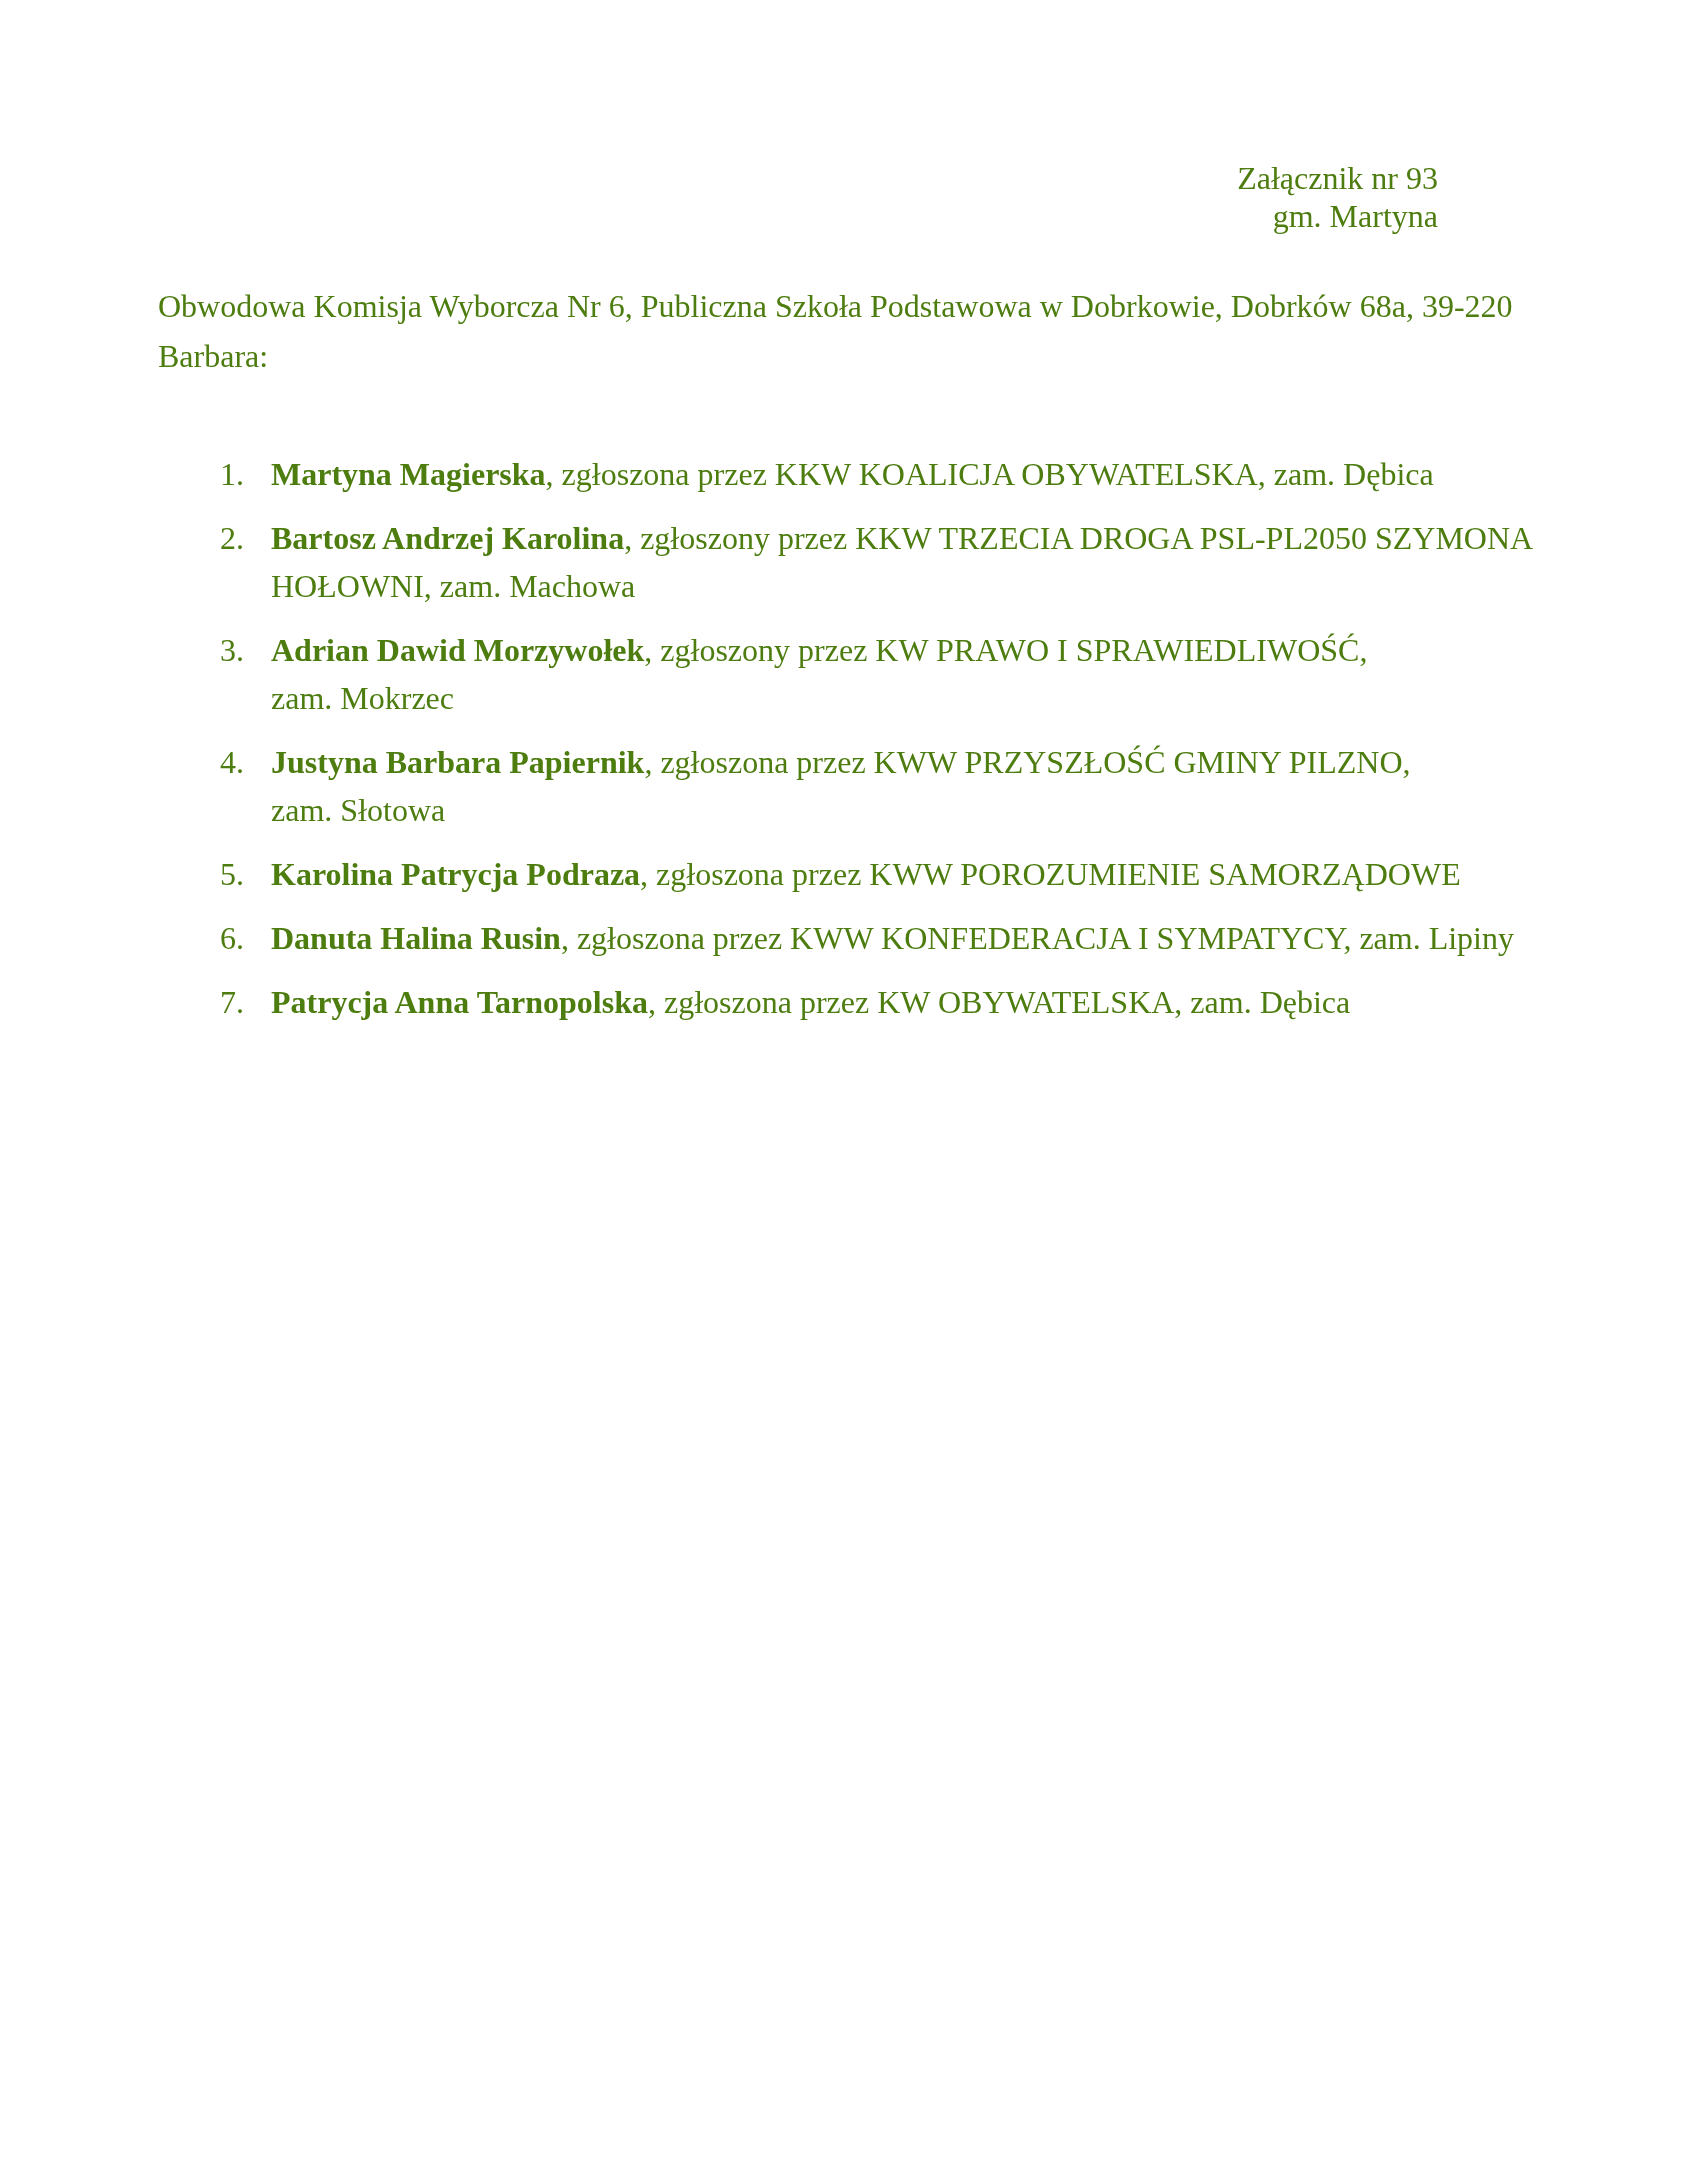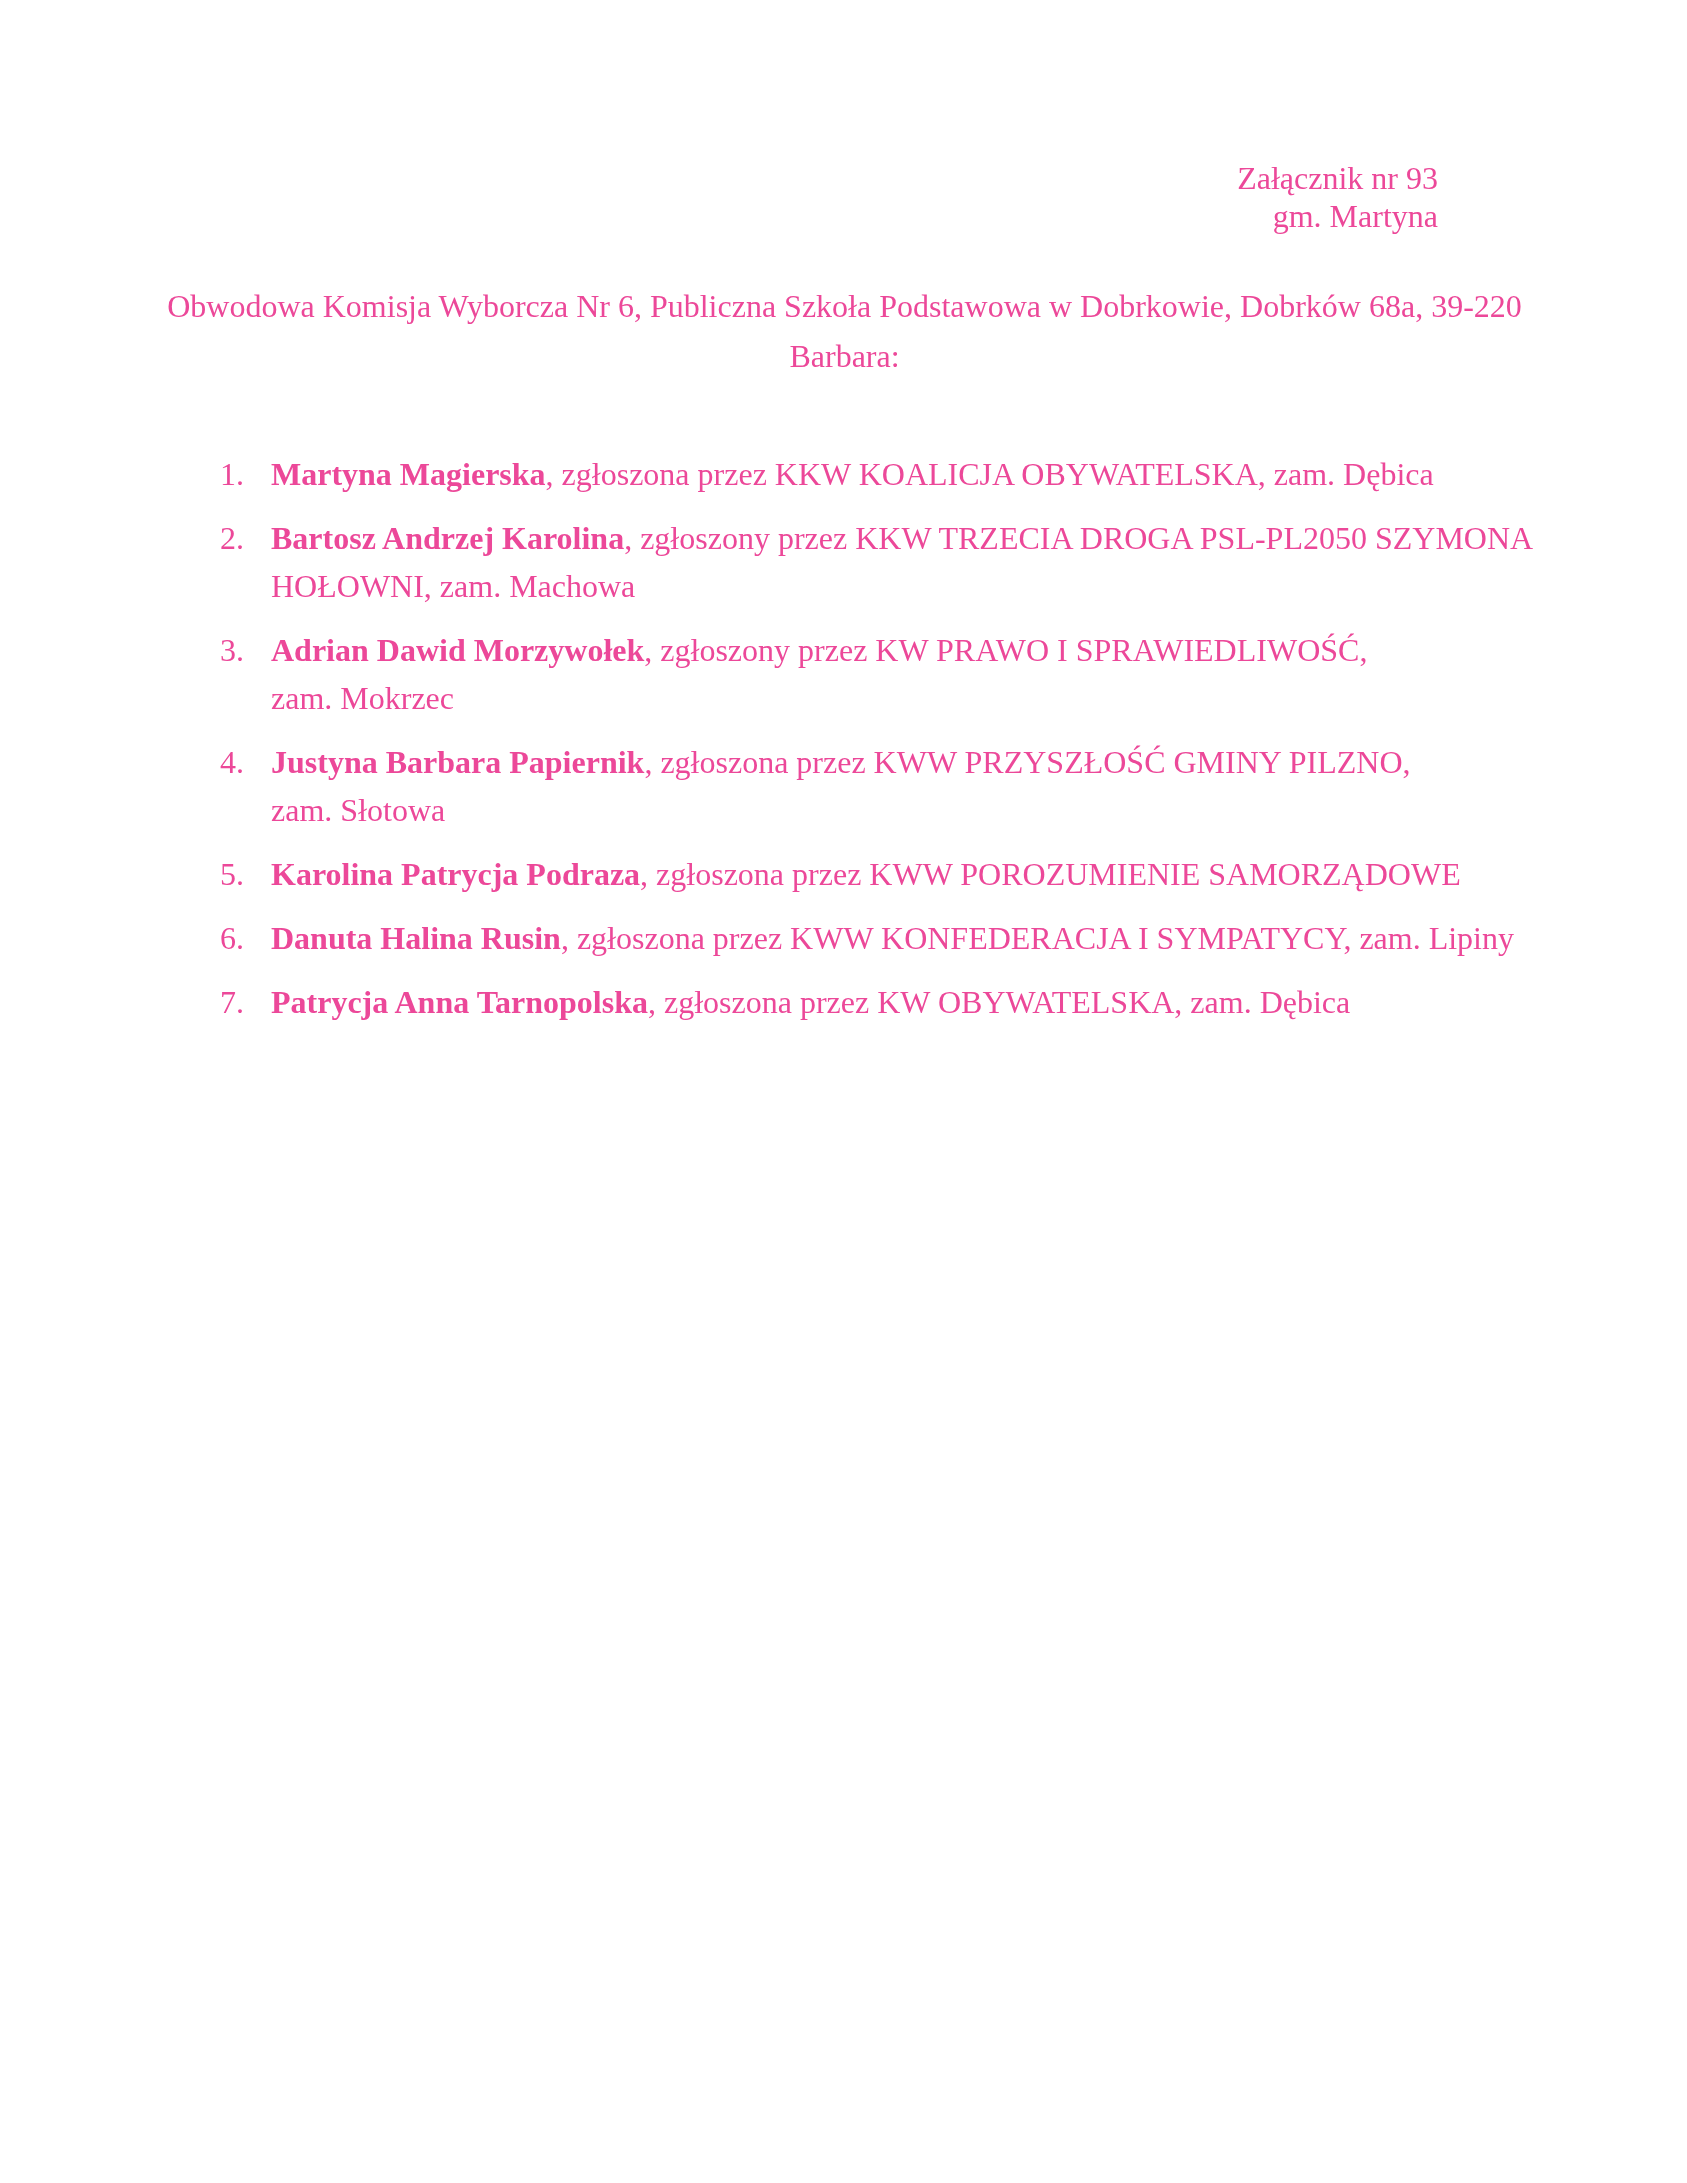--- a/index.html
+++ b/index.html
@@ -5,40 +5,39 @@
   html, body {
     margin: 0;
     padding: 0;
     background: #ffffff;
   }
   .page {
     position: relative;
     width: 1687px;
     height: 2183px;
     background: #ffffff;
-    color: #ec4899;
+    color: #4d7c0f;
     font-family: "Liberation Serif", "DejaVu Serif", serif;
     font-size: 32px;
     overflow: hidden;
   }
   .header-block {
     position: absolute;
     top: 159px;
     right: 249px;
     text-align: right;
     line-height: 38px;
     white-space: nowrap;
   }
   .intro-block {
     position: absolute;
     top: 281px;
-    left: 150px;
+    left: 158px;
     width: 1389px;
     line-height: 50px;
-    text-align: center;
   }
   .member-list {
     position: absolute;
     top: 450px;
     left: 220px;
     width: 1317px;
   }
   .member-item {
     display: flex;
     flex-direction: row;

